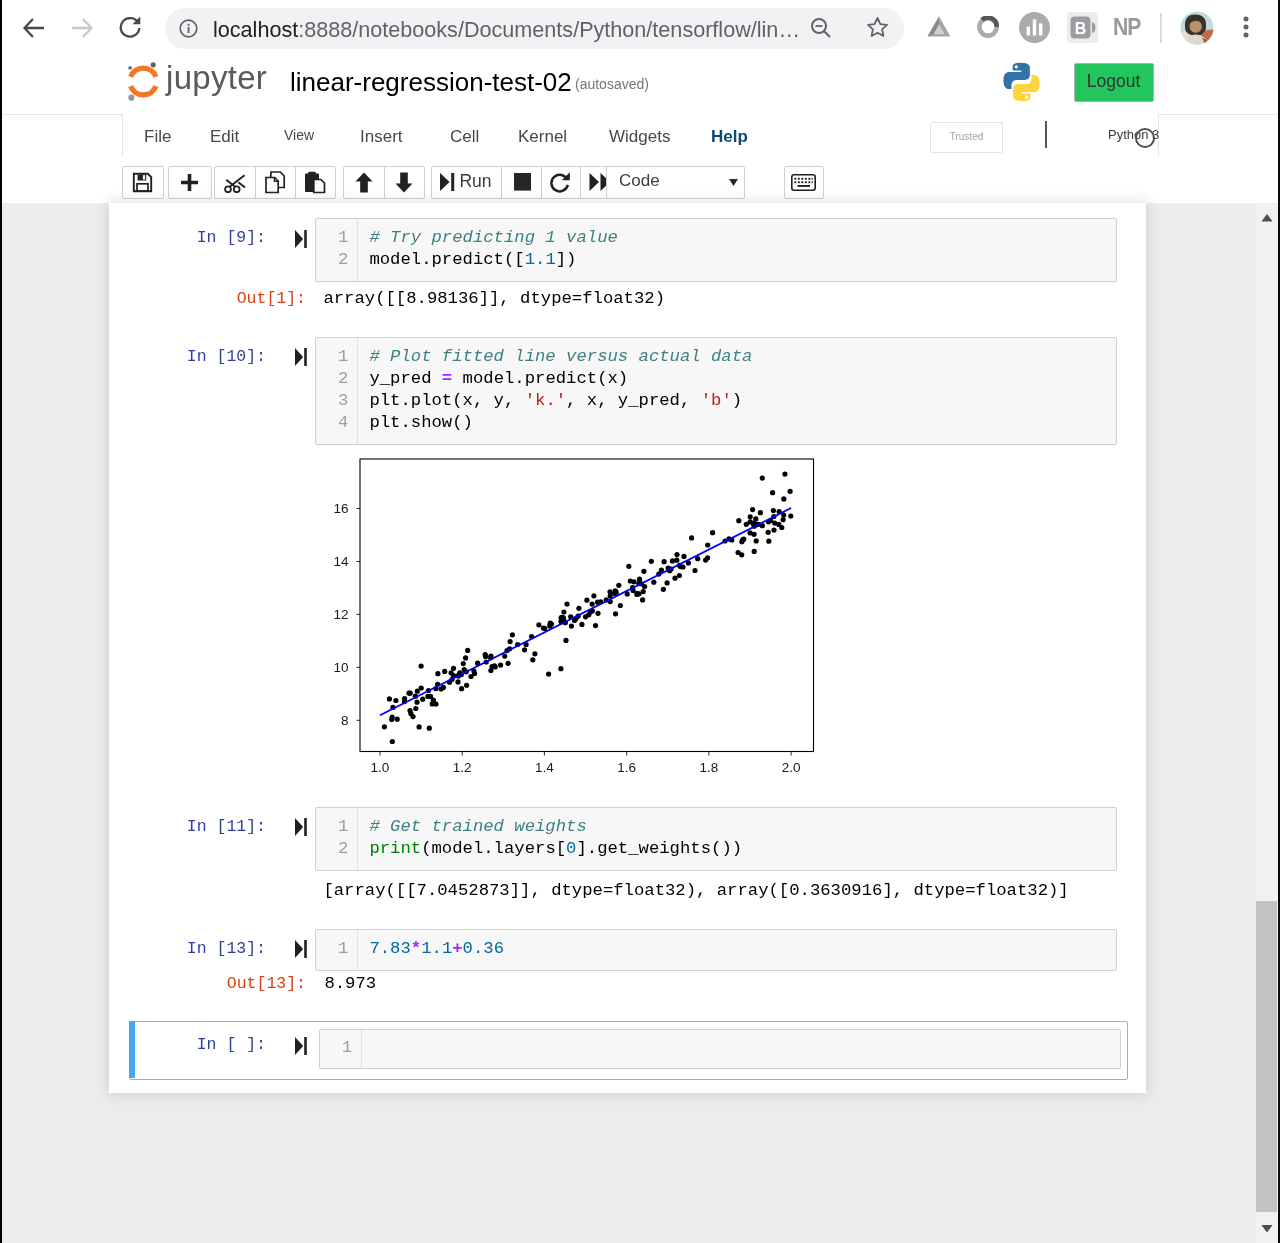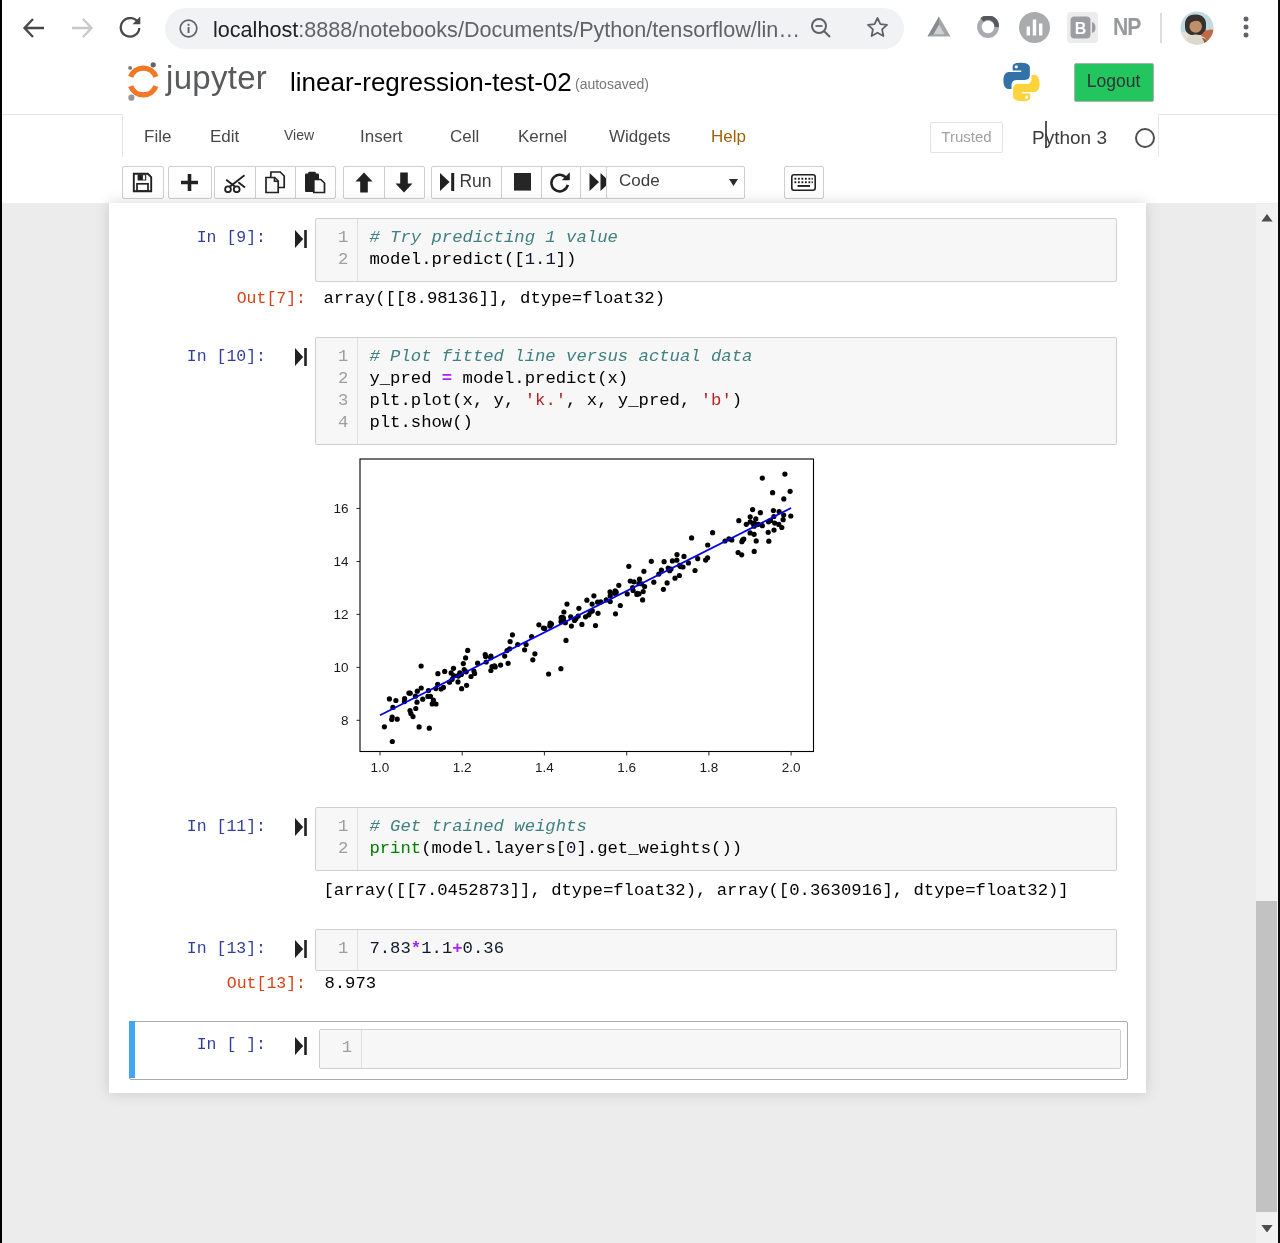--- a/index.html
+++ b/index.html
@@ -2,21 +2,21 @@
 <html><head>
 <meta charset="utf-8">
 <style>
   html,body { margin:0; padding:0; }
   body { width:1280px; height:1243px; position:relative; overflow:hidden;
          font-family:"Liberation Sans",sans-serif; background:#fff; }
   .abs { position:absolute; }
   
   .cm-c { color:#408080; font-style:italic; }
   .cm-s { color:#BA2121; }
-  .cm-n { color:#0f172a; }
+  .cm-n { color:#0369a1; }
   .cm-o { color:#AA22FF; font-weight:bold; }
   .cm-b { color:#008000; }
   .cellbox { position:absolute; background:#f7f7f7; border:1px solid #cfcfcf;
              border-radius:2px; }
   .gutsep { position:absolute; left:41px; top:0; bottom:0; width:1px; background:#e0e0e0; }
   .lnums { position:absolute; left:0; top:8px; width:32px; text-align:right;
            color:#9e9e9e; font-family:"Liberation Mono",monospace;
            font-size:17.25px; line-height:22px; }
   .codes { position:absolute; left:53px; top:8px; right:4px;
            font-family:"Liberation Mono",monospace; font-size:17.25px;
@@ -124,24 +124,24 @@
 <div class="abs" style="left:1073.5px;top:63px;width:78px;height:37px;background:#22c55e;border:1px solid #b0b0b0;border-radius:2px;font-size:17.5px;color:#333;text-align:center;line-height:35px;">Logout</div>
 
 <div class="abs" style="left:122px;top:114px;width:1035px;height:43px;background:#fff;border-left:1px solid #e7e7e7;border-right:1px solid #e7e7e7;"></div>
 <div class="abs" style="top:127px;left:144px;font-size:17px;color:#484848;">File</div>
 <div class="abs" style="top:127px;left:210px;font-size:17px;color:#484848;">Edit</div>
 <div class="abs" style="top:127px;left:284px;font-size:14px;color:#484848;">View</div>
 <div class="abs" style="top:127px;left:360px;font-size:17px;color:#484848;">Insert</div>
 <div class="abs" style="top:127px;left:450px;font-size:17px;color:#484848;">Cell</div>
 <div class="abs" style="top:127px;left:518px;font-size:17px;color:#484848;">Kernel</div>
 <div class="abs" style="top:127px;left:609px;font-size:17px;color:#484848;">Widgets</div>
-<div class="abs" style="top:127px;left:711px;font-size:17px;color:#a16207;">Help</div>
-<div class="abs" style="left:930px;top:122px;width:71px;height:29px;border:1px solid #e3e3e3;border-radius:2px;font-size:15px;color:#a0a0a0;text-align:center;line-height:27px;">Trusted</div>
+<div class="abs" style="top:127px;left:711px;font-size:17px;color:#0c4a6e;font-weight:bold;">Help</div>
+<div class="abs" style="left:930px;top:122px;width:71px;height:29px;border:1px solid #e3e3e3;border-radius:2px;font-size:10px;color:#a0a0a0;text-align:center;line-height:27px;">Trusted</div>
 <div class="abs" style="left:1045px;top:121px;width:2px;height:27px;background:#555;"></div>
-<div class="abs" style="left:1032px;top:127px;font-size:19px;color:#3c3c3c;">Python 3</div>
+<div class="abs" style="left:1108px;top:127px;font-size:13px;color:#3c3c3c;">Python 3</div>
 <div class="abs" style="left:1134.5px;top:128px;width:16px;height:16px;border:2.5px solid #4f4f4f;border-radius:50%;"></div>
 
 <div class="tbtn" style="left:122px;width:40px;">
  <svg style="position:absolute;left:9px;top:5px;" width="21" height="21" viewBox="0 0 21 21">
       <path d="M1.8 1.8 h14 l3.4 3.4 v14 h-17.4 z" fill="none" stroke="#212121" stroke-width="1.9"></path>
       <rect x="5.6" y="2.5" width="8.6" height="6" fill="#212121"></rect>
       <rect x="10.9" y="3.2" width="2.2" height="4.4" fill="#f9f9f9"></rect>
       <rect x="5" y="11.8" width="11" height="7.2" fill="none" stroke="#212121" stroke-width="1.7"></rect>
     </svg>
 </div>
@@ -240,21 +240,21 @@
 <svg class="abs" style="left:295.4px;top:229.9px;" width="12" height="18" viewBox="0 0 12 18">
     <polygon points="0,0 8.2,9 0,18" fill="#212121"></polygon>
     <rect x="9.2" y="0" width="2.6" height="18" fill="#212121"></rect>
   </svg>
 <div class="cellbox" style="left:315.4px;top:218.4px;width:800px;height:62px;">
   <div class="gutsep"></div>
   <div class="lnums">1<br>2</div>
   <div class="codes"><span class="cm-c"># Try predicting 1 value</span>
 model.predict([<span class="cm-n">1.1</span>])</div>
 </div>
-<div class="outprompt" style="left:106px;top:288px;">Out[7]:</div>
+<div class="outprompt" style="left:106px;top:288px;">Out[1]:</div>
 <div class="outtext" style="left:323.4px;top:288px;">array([[8.98136]], dtype=float32)</div>
 
 <div class="inprompt" style="left:66px;top:345.7px;">In [10]:</div>
 <svg class="abs" style="left:295.4px;top:348.2px;" width="12" height="18" viewBox="0 0 12 18">
     <polygon points="0,0 8.2,9 0,18" fill="#212121"></polygon>
     <rect x="9.2" y="0" width="2.6" height="18" fill="#212121"></rect>
   </svg>
 <div class="cellbox" style="left:315.4px;top:336.7px;width:800px;height:106px;">
   <div class="gutsep"></div>
   <div class="lnums">1<br>2<br>3<br>4</div>

